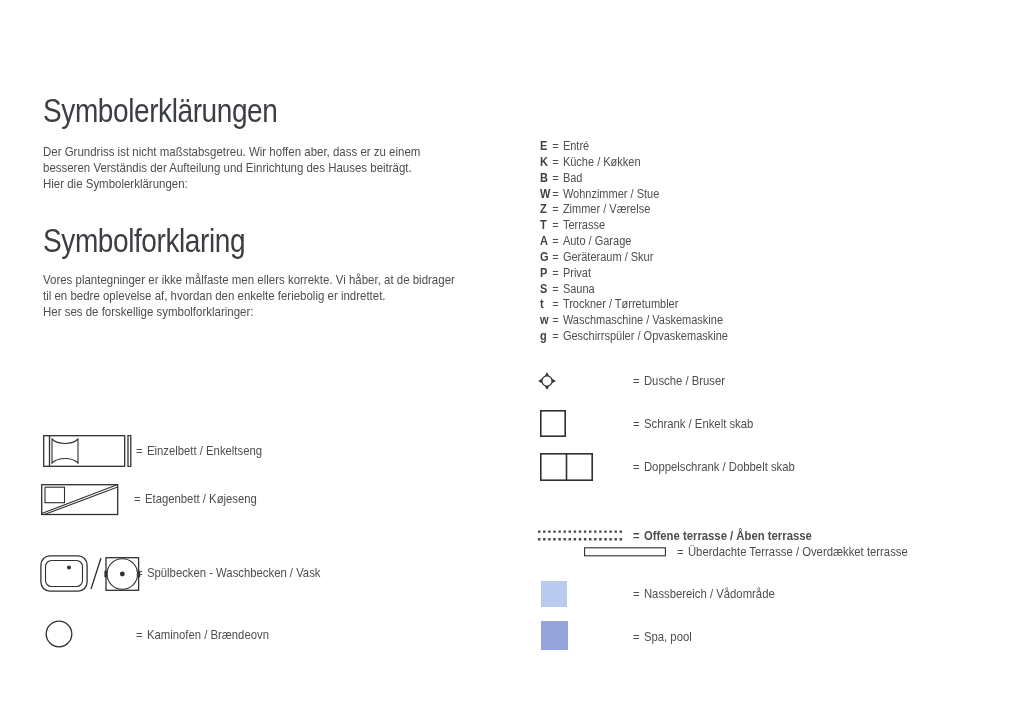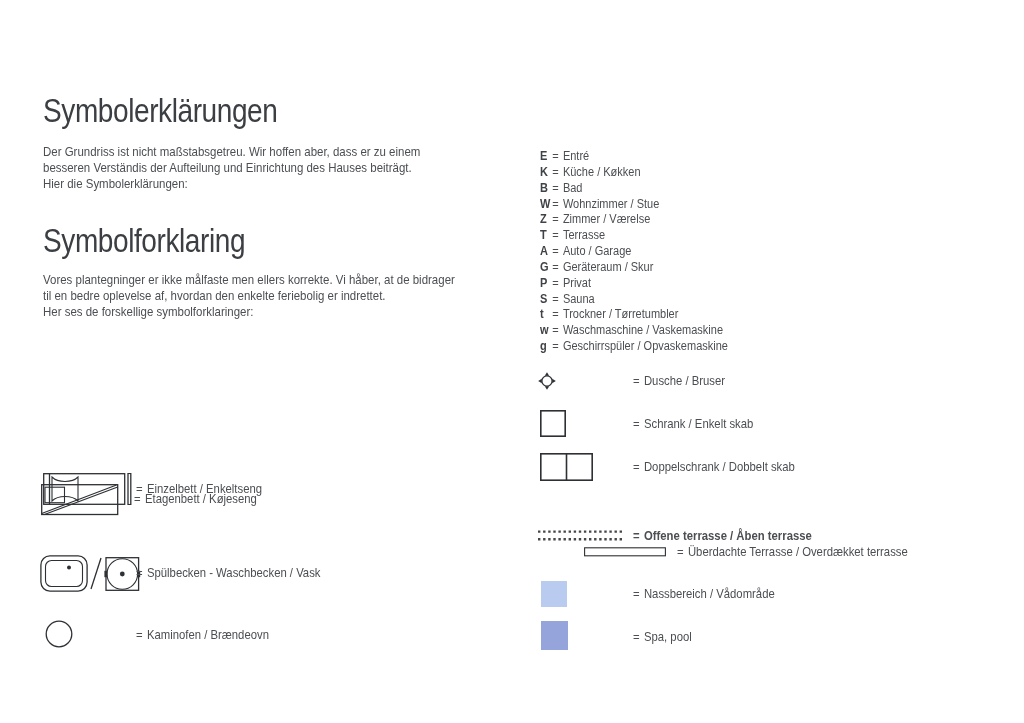--- a/index.html
+++ b/index.html
@@ -11,21 +11,21 @@
   .h1 {
     position:absolute; left:43px; font-size:33px; font-weight:400;
     color:#3b3e42; letter-spacing:-0.5px; white-space:nowrap;
     transform:scaleX(0.85); transform-origin:0 0;
   }
   .para {
     position:absolute; left:43px; font-size:13.5px; line-height:16.2px;
     color:#4b4e52; white-space:pre; transform:scaleX(0.85); transform-origin:0 0;
   }
   
-  .codes { position:absolute; left:540px; top:149px; }
+  .codes { position:absolute; left:540px; top:139px; }
   .code-row {
     height:15.85px; line-height:15.85px; font-size:12.5px; color:#4b4e52;
     white-space:nowrap; transform:scaleX(0.88); transform-origin:0 0;
   }
   .code-key { display:inline-block; width:14px; font-weight:700; color:#3f4246; }
   .code-eq  { display:inline-block; width:12px; }
   
   .sym-row { position:absolute; }
   .sym-label {
     position:absolute; left:93px; font-size:13px; color:#4b4e52;
@@ -65,21 +65,21 @@
     <div class="code-row"><span class="code-key">A</span><span class="code-eq">=</span><span class="code-label">Auto / Garage</span></div>
     <div class="code-row"><span class="code-key">G</span><span class="code-eq">=</span><span class="code-label">Geräteraum / Skur</span></div>
     <div class="code-row"><span class="code-key">P</span><span class="code-eq">=</span><span class="code-label">Privat</span></div>
     <div class="code-row"><span class="code-key">S</span><span class="code-eq">=</span><span class="code-label">Sauna</span></div>
     <div class="code-row"><span class="code-key">t</span><span class="code-eq">=</span><span class="code-label">Trockner / Tørretumbler</span></div>
     <div class="code-row"><span class="code-key">w</span><span class="code-eq">=</span><span class="code-label">Waschmaschine / Vaskemaskine</span></div>
     <div class="code-row"><span class="code-key">g</span><span class="code-eq">=</span><span class="code-label">Geschirrspüler / Opvaskemaskine</span></div>
   </div>
 
 
-  <div class="sym-row" style="left:43px; top:435px;margin-top:38px;">
+  <div class="sym-row" style="left:43px; top:435px;">
     <svg class="icon-svg" width="89" height="32" viewBox="0 0 89 32">
       <rect class="st" x="0.7" y="0.7" width="81" height="30.6"></rect>
       <line class="st" x1="6.5" y1="0.7" x2="6.5" y2="31.3"></line>
       <rect class="st" x="85" y="0.4" width="2.8" height="31.2"></rect>
       <path class="st2" d="M9,4 C15,10 29,10 35,4 L35,28 C29,22 15,22 9,28 Z"></path>
     </svg>
     <div class="sym-label" style="top:8px"><span class="eq">=</span><span>Einzelbett / Enkeltseng</span></div>
   </div>
 
   <div class="sym-row" style="left:41px; top:484px;">

